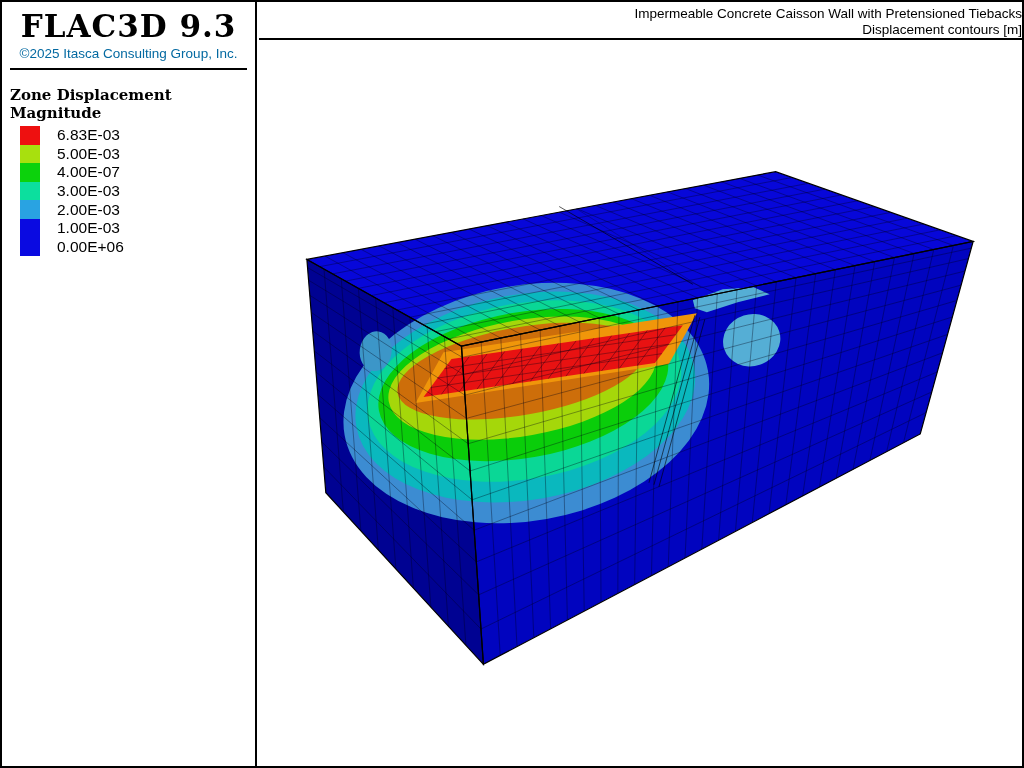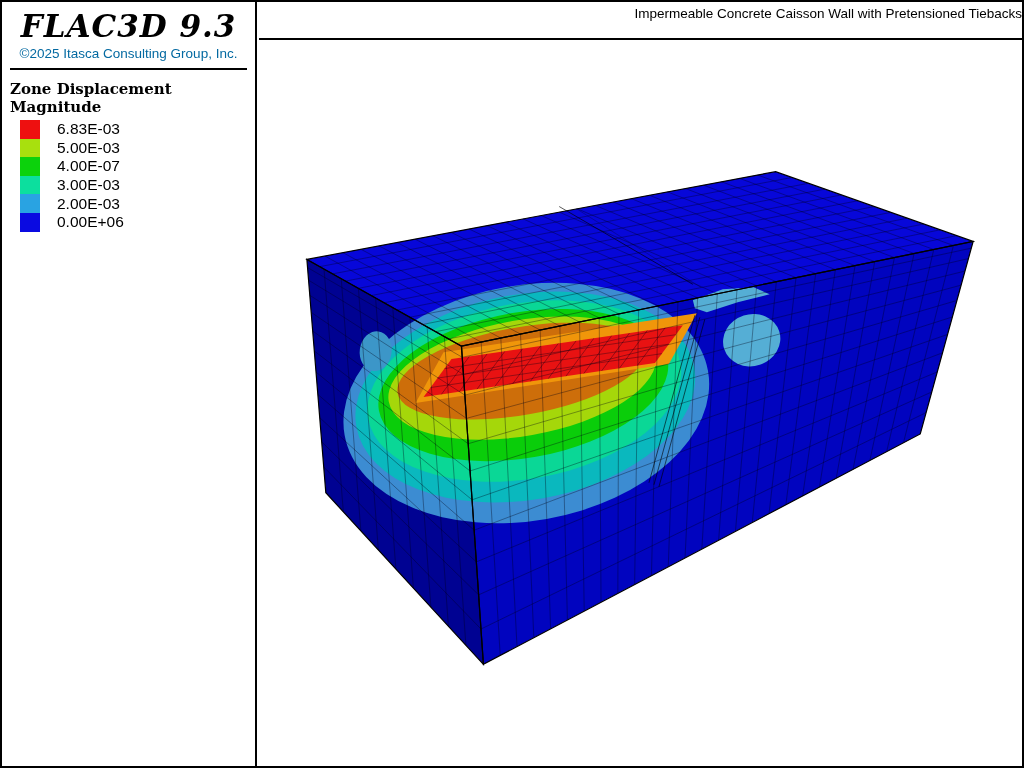--- a/index.html
+++ b/index.html
@@ -3,25 +3,25 @@
 <meta charset="utf-8">
 <style>
   html,body{margin:0;padding:0;background:#888;}
   *{box-sizing:border-box;}
   .frame{position:relative;width:1024px;height:768px;background:#ffffff;
          border:2px solid #000;font-family:"Liberation Sans",sans-serif;overflow:hidden;}
   .sidebar{position:absolute;left:0;top:0;bottom:0;width:255px;background:#fff;
            border-right:2px solid #000;}
   .logo{padding-top:6px;text-align:center;}
   .logo-title{font-family:"DejaVu Serif","Liberation Serif",serif;
-              font-style:italic;font-weight:bold;font-size:31px;letter-spacing:1px;color:#000;}
+              font-weight:bold;font-size:31px;letter-spacing:1px;color:#000;}
   .logo-copy{font-size:13.5px;color:#0369a1;margin-top:2px;}
   .logo-rule{height:0;border:none;border-top:2px solid #000;margin:7px 8px 6px 8px;}
   .legend-title{font-family:"DejaVu Serif","Liberation Serif",serif;font-weight:bold;
-                font-size:15px;color:#000;margin:10px 0 4px 8px;}
+                font-size:15px;color:#000;margin:16px 0 4px 8px;}
   .legend-rows{margin-left:10px;}
   .legend-row{display:flex;align-items:center;height:18.6px;padding-left:8px;}
   .legend-swatch{width:20px;height:18.6px;flex:0 0 20px;}
   .legend-label{font-size:15.5px;color:#000;margin-left:17px;white-space:nowrap;}
   .titlebar{position:absolute;left:257px;top:0;right:0;height:38px;background:#fff;
             border-bottom:2px solid #000;padding:4px 0 0 7px;}
   .titlebar div{font-size:13.5px;line-height:16px;color:#000;white-space:nowrap;text-align:right;}
   .viewport{position:absolute;left:257px;top:40px;right:0;bottom:0;background:#fff;}
   .viewport svg{display:block;width:100%;height:100%;}
 </style>
@@ -54,28 +54,33 @@
           <div class="legend-row">
             <div class="legend-swatch" style="background: rgb(12, 223, 158);"></div>
             <span class="legend-label">3.00E-03</span>
           </div>
           <div class="legend-row">
             <div class="legend-swatch" style="background: rgb(41, 163, 226);"></div>
             <span class="legend-label">2.00E-03</span>
           </div>
           <div class="legend-row">
             <div class="legend-swatch" style="background: rgb(10, 10, 225);"></div>
+            <span class="legend-label">1.00E-03</span>
+          </div>
+          <div class="legend-row">
+            <div class="legend-swatch" style="background: rgb(10, 10, 225);"></div>
             <span class="legend-label">0.00E+06</span>
           </div>
         </div>
     </div>
   </div>
 
   <div class="titlebar">
     <div>Impermeable Concrete Caisson Wall with Pretensioned Tiebacks</div>
+    <div>Displacement contours [m]</div>
   </div>
 
   <div class="viewport">
     <svg id="scene" viewBox="257 40 765 726" preserveAspectRatio="none">
         <g>
           <polygon points="305,258 775,170 973,240 460,345" fill="#0707d9"></polygon>
           <polygon points="305,258 460,345 482,664 324,492" fill="#000292"></polygon>
           <polygon points="460,345 973,240 920,433 482,664" fill="#0104bf"></polygon>
         </g>
         <g>

